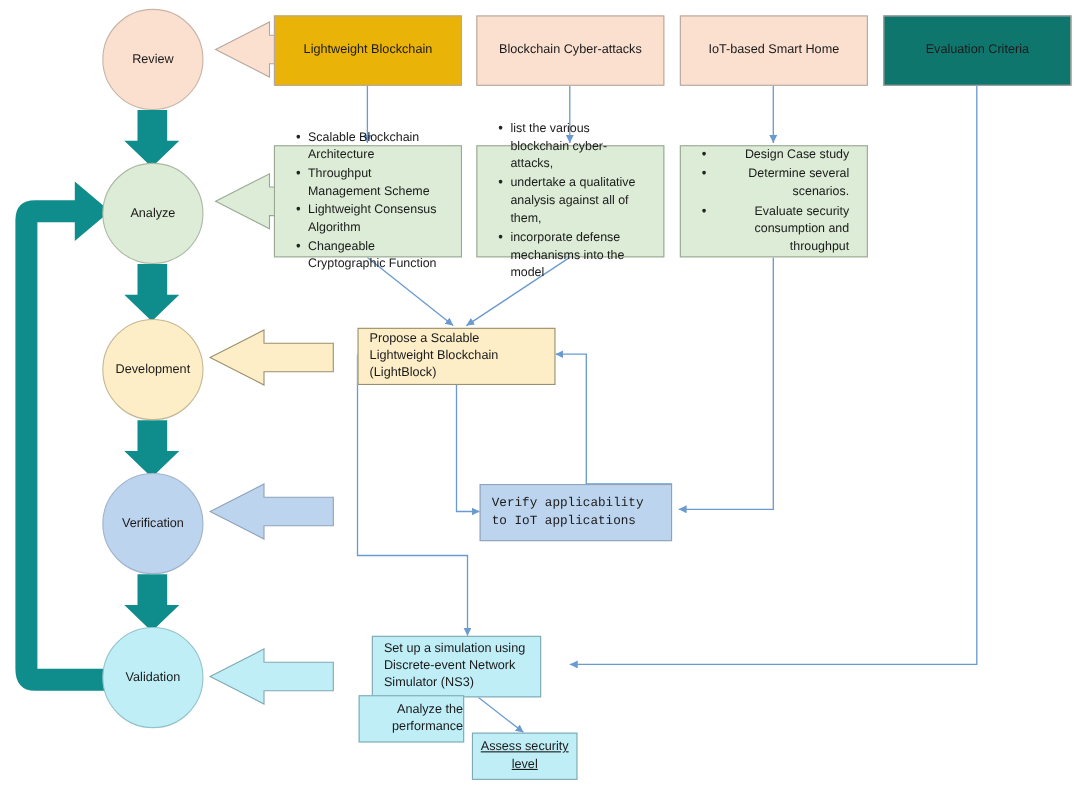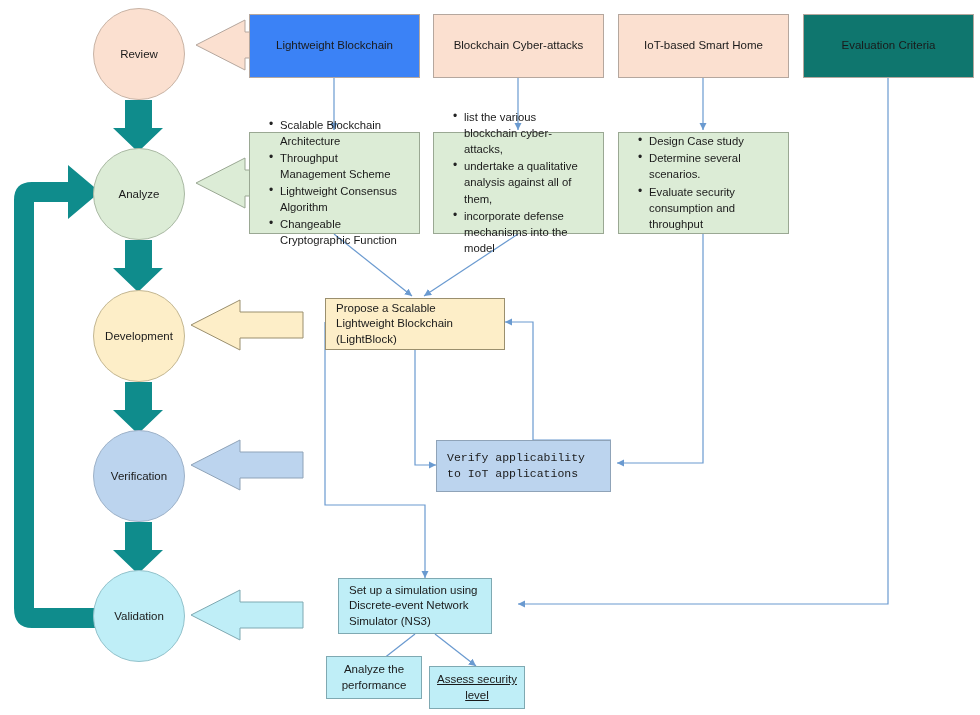--- a/index.html
+++ b/index.html
@@ -173,21 +173,21 @@
   </div>
 
   <div class="node circle" style="left:93px; top:430px; width:92px; height:92px; background:#bcd4ee; border-color:#9eb2c8;">
     <span>Verification</span>
   </div>
 
   <div class="node circle" style="left:93px; top:570px; width:92px; height:92px; background:#bfeef7; border-color:#93c2cb;">
     <span>Validation</span>
   </div>
 
-  <div class="node rect center" style="left:249px; top:14px; width:171px; height:64px; background:#3b82f6; border-color:#b5a79e;">
+  <div class="node rect center" style="left:249px; top:14px; width:171px; height:64px; background:#eab308; border-color:#b5a79e;">
     <span class="boxtext">Lightweight Blockchain</span>
   </div>
 
   <div class="node rect center" style="left:433px; top:14px; width:171px; height:64px; background:#fbe0d0; border-color:#b5a79e;">
     <span class="boxtext">Blockchain Cyber-attacks</span>
   </div>
 
   <div class="node rect center" style="left:618px; top:14px; width:171px; height:64px; background:#fbe0d0; border-color:#b5a79e;">
     <span class="boxtext">IoT-based Smart Home</span>
   </div>
@@ -206,41 +206,41 @@
   </div>
 
   <div class="node rect left" style="left:433px; top:132px; width:171px; height:102px; background:#dcecd6; border-color:#9aa893;">
     <ul class="bullets">
       <li>list the various blockchain cyber-attacks,</li>
       <li>undertake a qualitative analysis against all of them,</li>
       <li>incorporate defense mechanisms into the model</li>
     </ul>
   </div>
 
-  <div class="node rect left" style="left:618px; top:132px; width:171px; height:102px; background:#dcecd6; border-color:#9aa893;">
+  <div class="node rect left" style="left:618px; top:132px; width:171px; height:102px; background:#dcecd6; border-color:#9aa893;text-align:right;">
     <ul class="bullets">
       <li>Design Case study</li>
       <li>Determine several scenarios.</li>
       <li>Evaluate security consumption and throughput</li>
     </ul>
   </div>
 
   <div class="node rect left" style="left:325px; top:298px; width:180px; height:52px; background:#fdeec8; border-color:#9a8f6e;">
     <span class="boxtext">Propose a Scalable Lightweight Blockchain (LightBlock)</span>
   </div>
 
   <div class="node rect left" style="left:436px; top:440px; width:175px; height:52px; background:#bcd4ee; border-color:#8fa3b8;font-family:Liberation Mono, monospace;">
     <span class="boxtext">Verify applicability to IoT applications</span>
   </div>
 
   <div class="node rect left" style="left:338px; top:578px; width:154px; height:56px; background:#bfeef7; border-color:#7fa9b2;">
     <span class="boxtext">Set up a simulation using Discrete-event Network Simulator (NS3)</span>
   </div>
 
-  <div class="node rect center" style="left:326px; top:656px; width:96px; height:43px; background:#bfeef7; border-color:#7fa9b2;">
+  <div class="node rect center" style="left:326px; top:632px; width:96px; height:43px; background:#bfeef7; border-color:#7fa9b2;text-align:right;">
     <span class="boxtext">Analyze the performance</span>
   </div>
 
   <div class="node rect center" style="left:429px; top:666px; width:96px; height:43px; background:#bfeef7; border-color:#7fa9b2;text-decoration:underline;">
     <span class="boxtext">Assess security level</span>
   </div>
 
 </div>
 
 </body></html>

